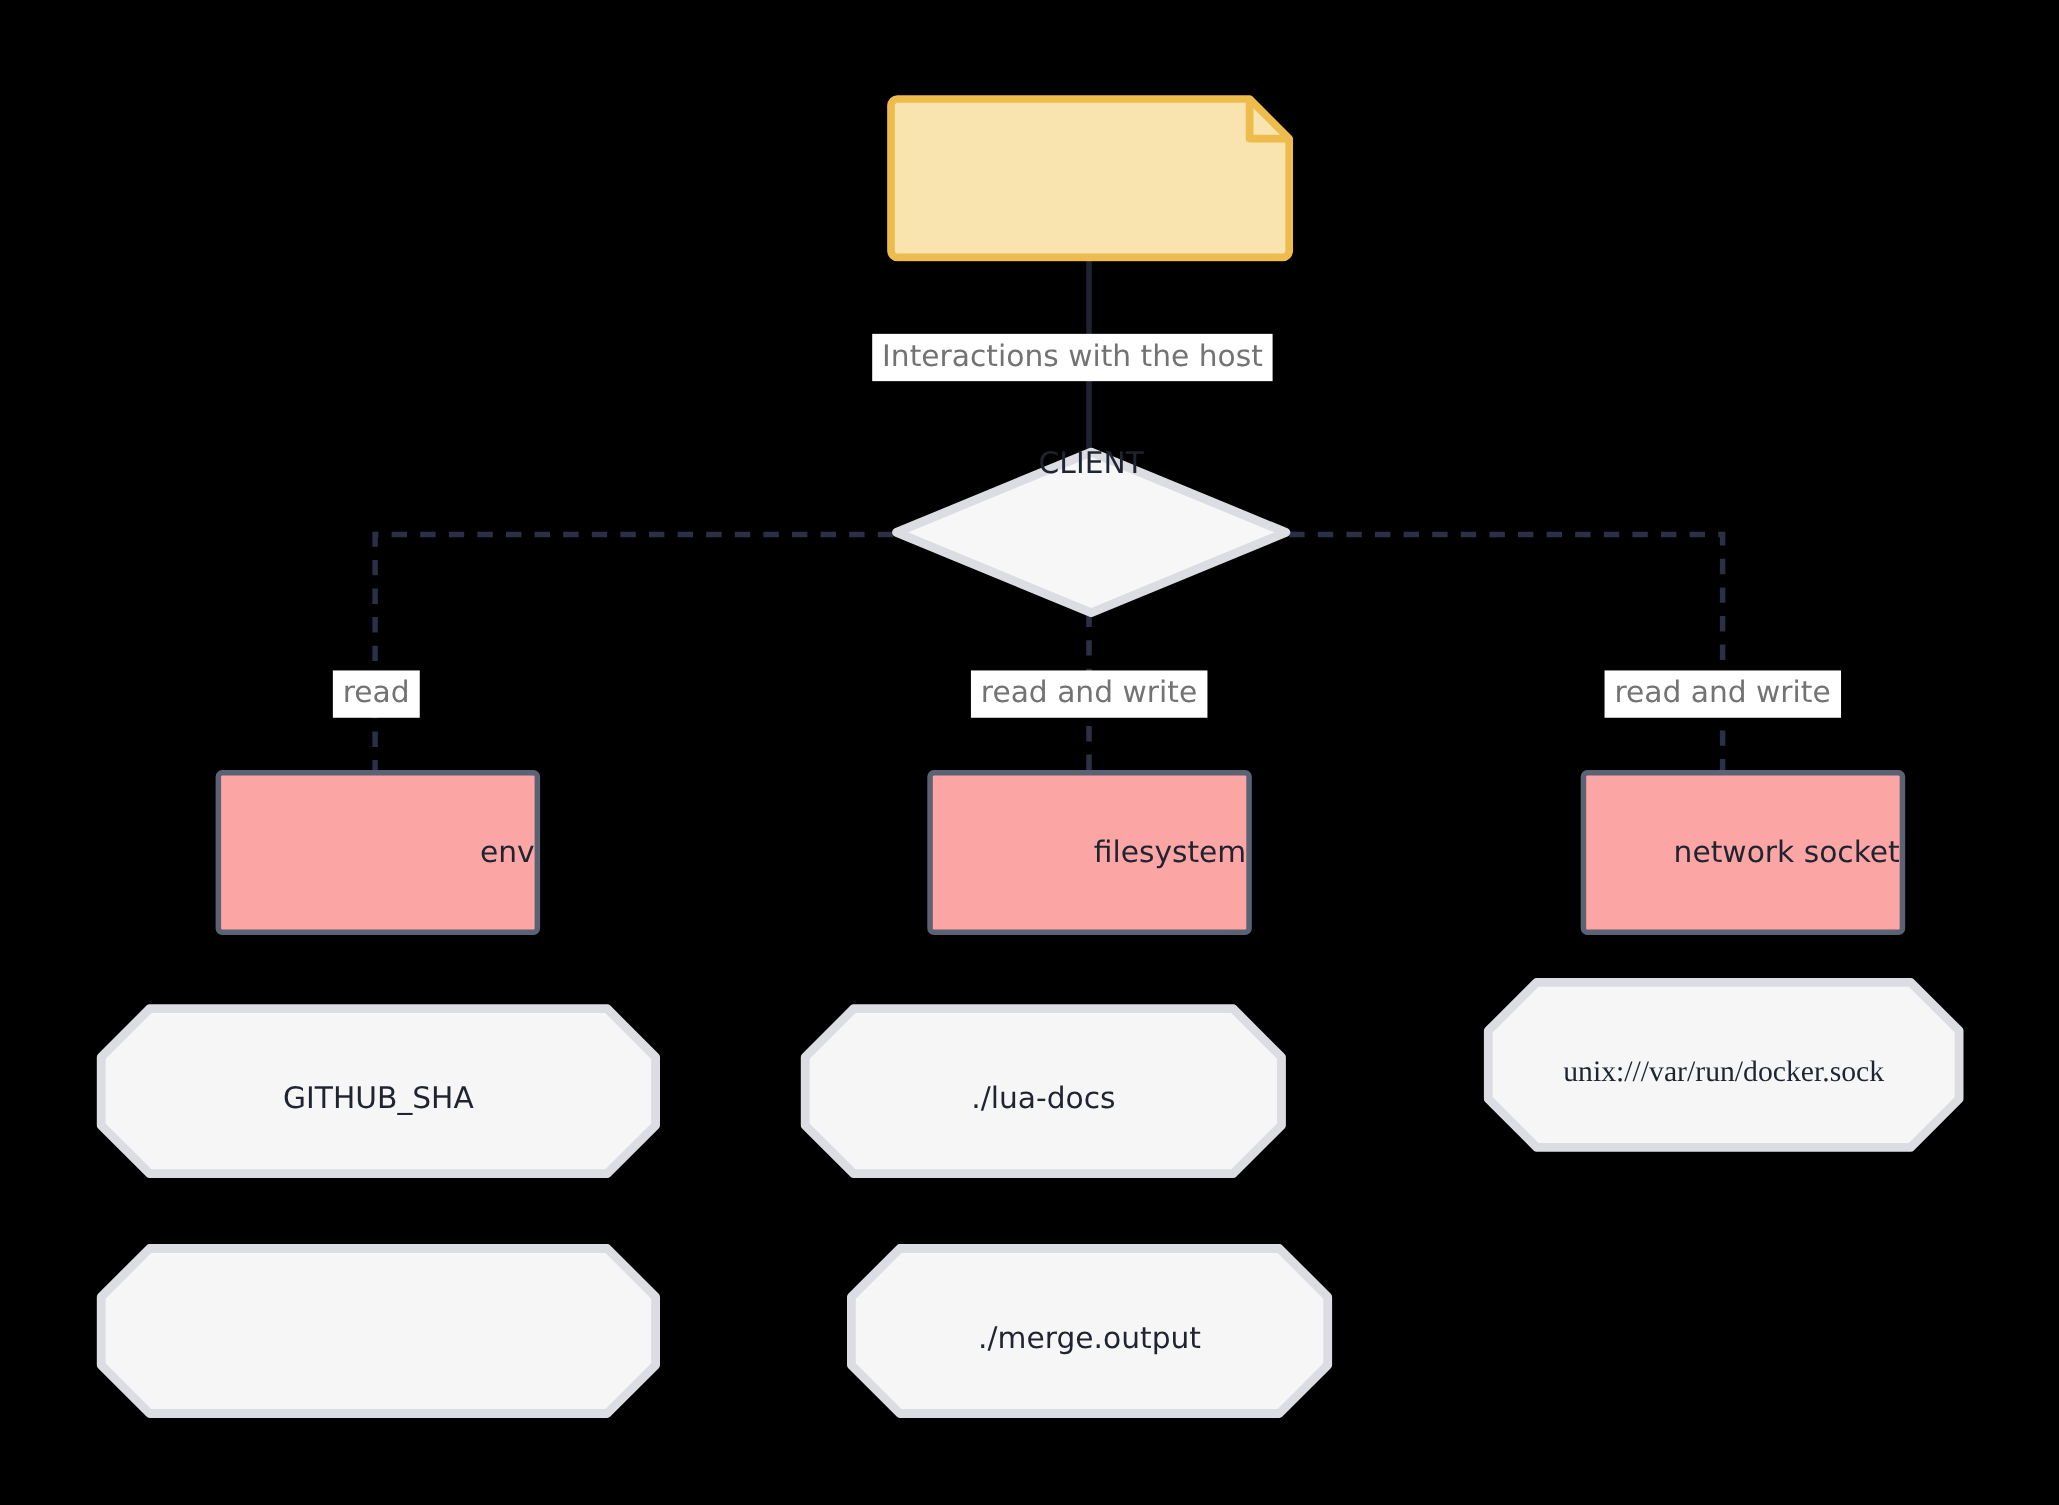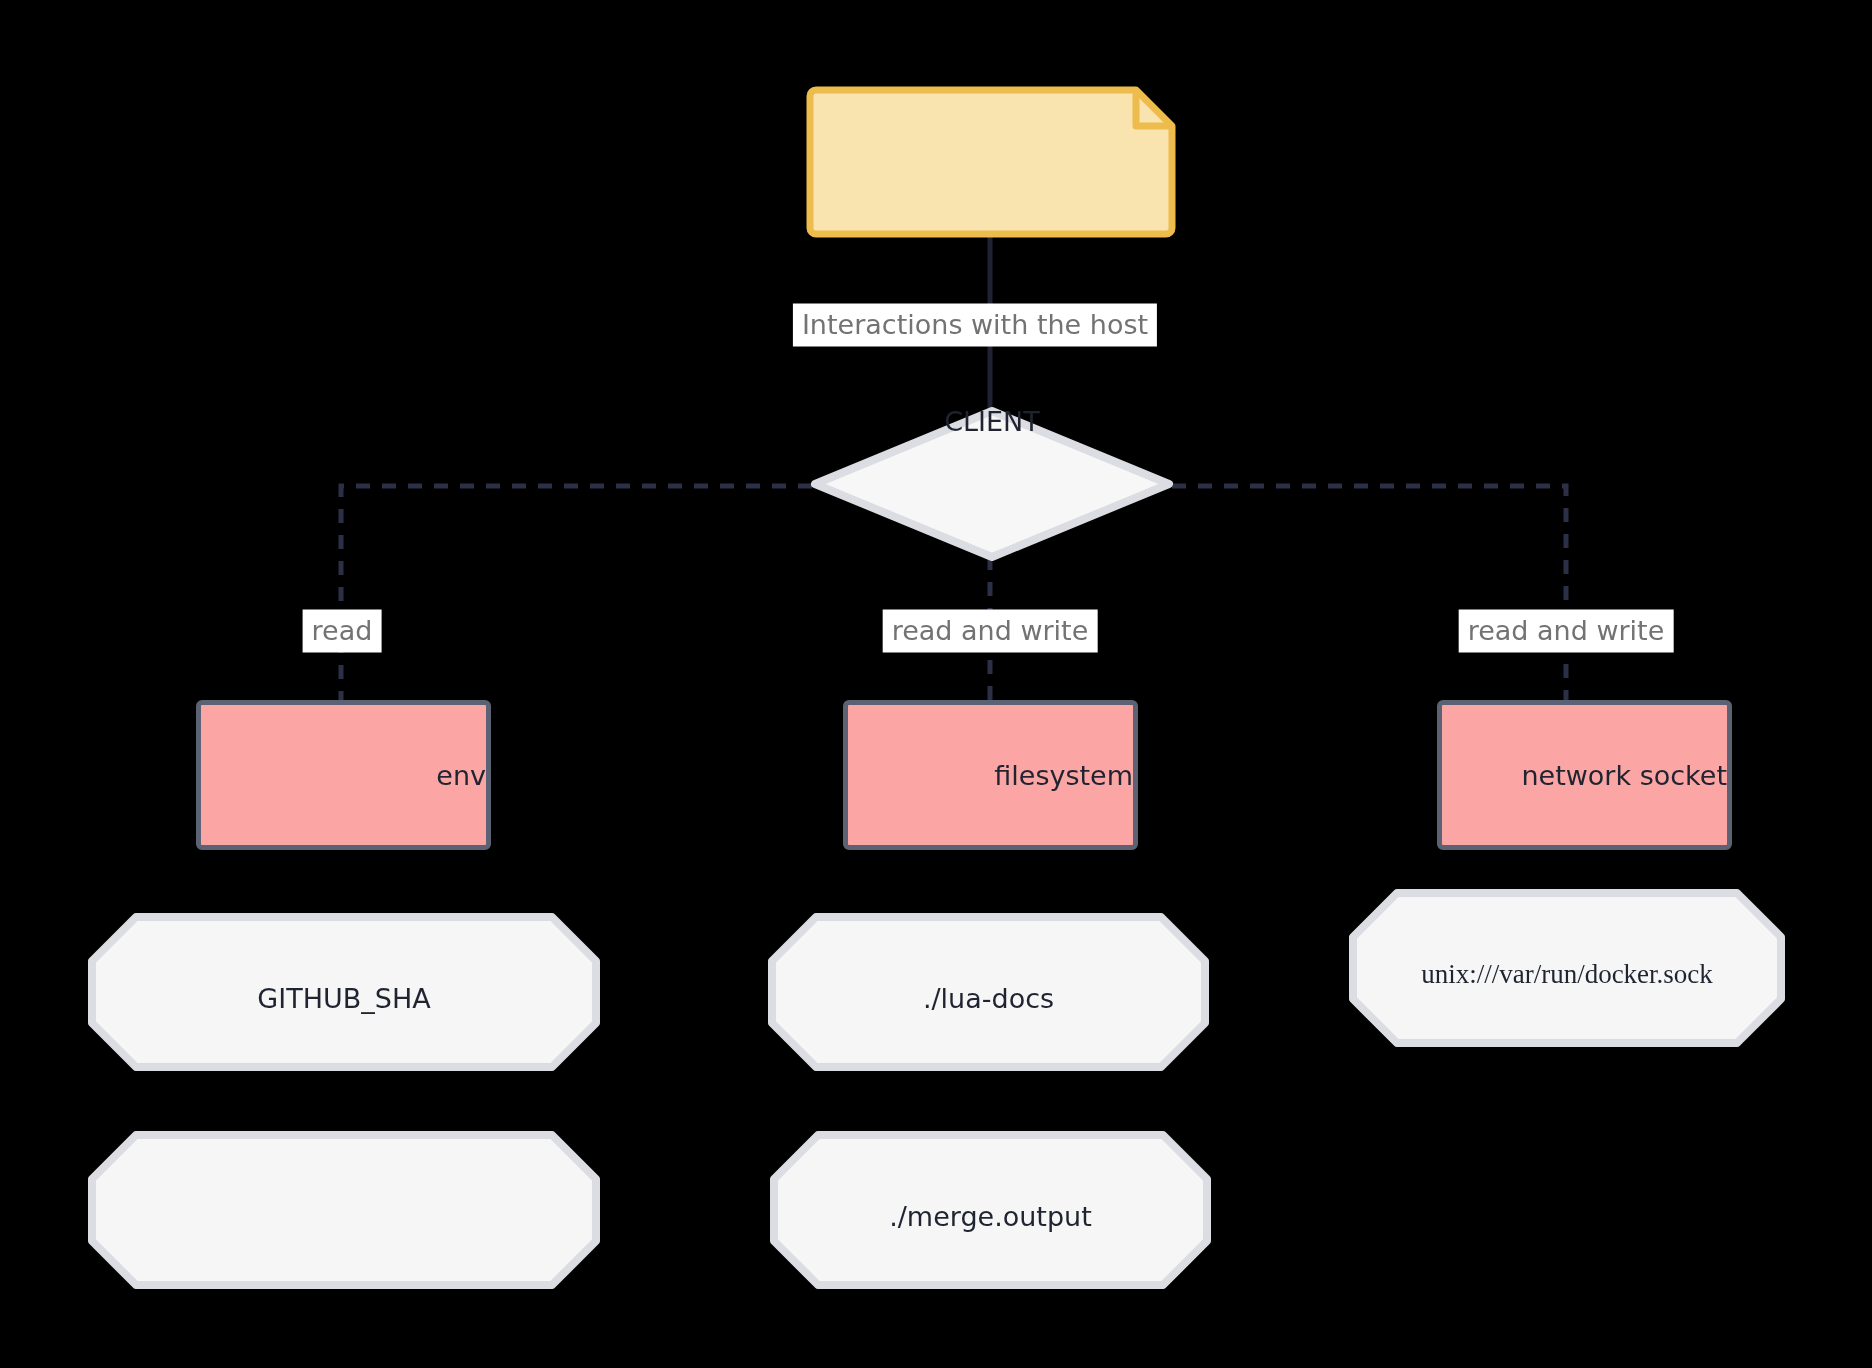--- a/index.html
+++ b/index.html
@@ -169,21 +169,21 @@
     <span class="rect-label">network socket</span>
   </div>
 
   <div class="oct-node" style="left:87px; top:912px; width:514px; height:160px;">
     <svg width="514" height="160" viewBox="0 0 514 160" xmlns="http://www.w3.org/2000/svg">
       <polygon points="49,5 465,5 509,49 509,111 465,155 49,155 5,111 5,49" fill="#f6f6f7" stroke="#dcdce3" stroke-width="8" stroke-linejoin="round"></polygon>
     </svg>
     <span class="oct-label">GITHUB_SHA</span>
   </div>
 
-  <div class="oct-node" style="left:767px; top:912px; width:443px; height:160px;">
+  <div class="oct-node" style="left:727px; top:912px; width:443px; height:160px;">
     <svg width="443" height="160" viewBox="0 0 443 160" xmlns="http://www.w3.org/2000/svg">
       <polygon points="49,5 394,5 438,49 438,111 394,155 49,155 5,111 5,49" fill="#f6f6f7" stroke="#dcdce3" stroke-width="8" stroke-linejoin="round"></polygon>
     </svg>
     <span class="oct-label">./lua-docs</span>
   </div>
 
   <div class="oct-node" style="left:1348px; top:888px; width:438px; height:160px;font-family:Liberation Serif, serif;">
     <svg width="438" height="160" viewBox="0 0 438 160" xmlns="http://www.w3.org/2000/svg">
       <polygon points="49,5 389,5 433,49 433,111 389,155 49,155 5,111 5,49" fill="#f6f6f7" stroke="#dcdce3" stroke-width="8" stroke-linejoin="round"></polygon>
     </svg>

